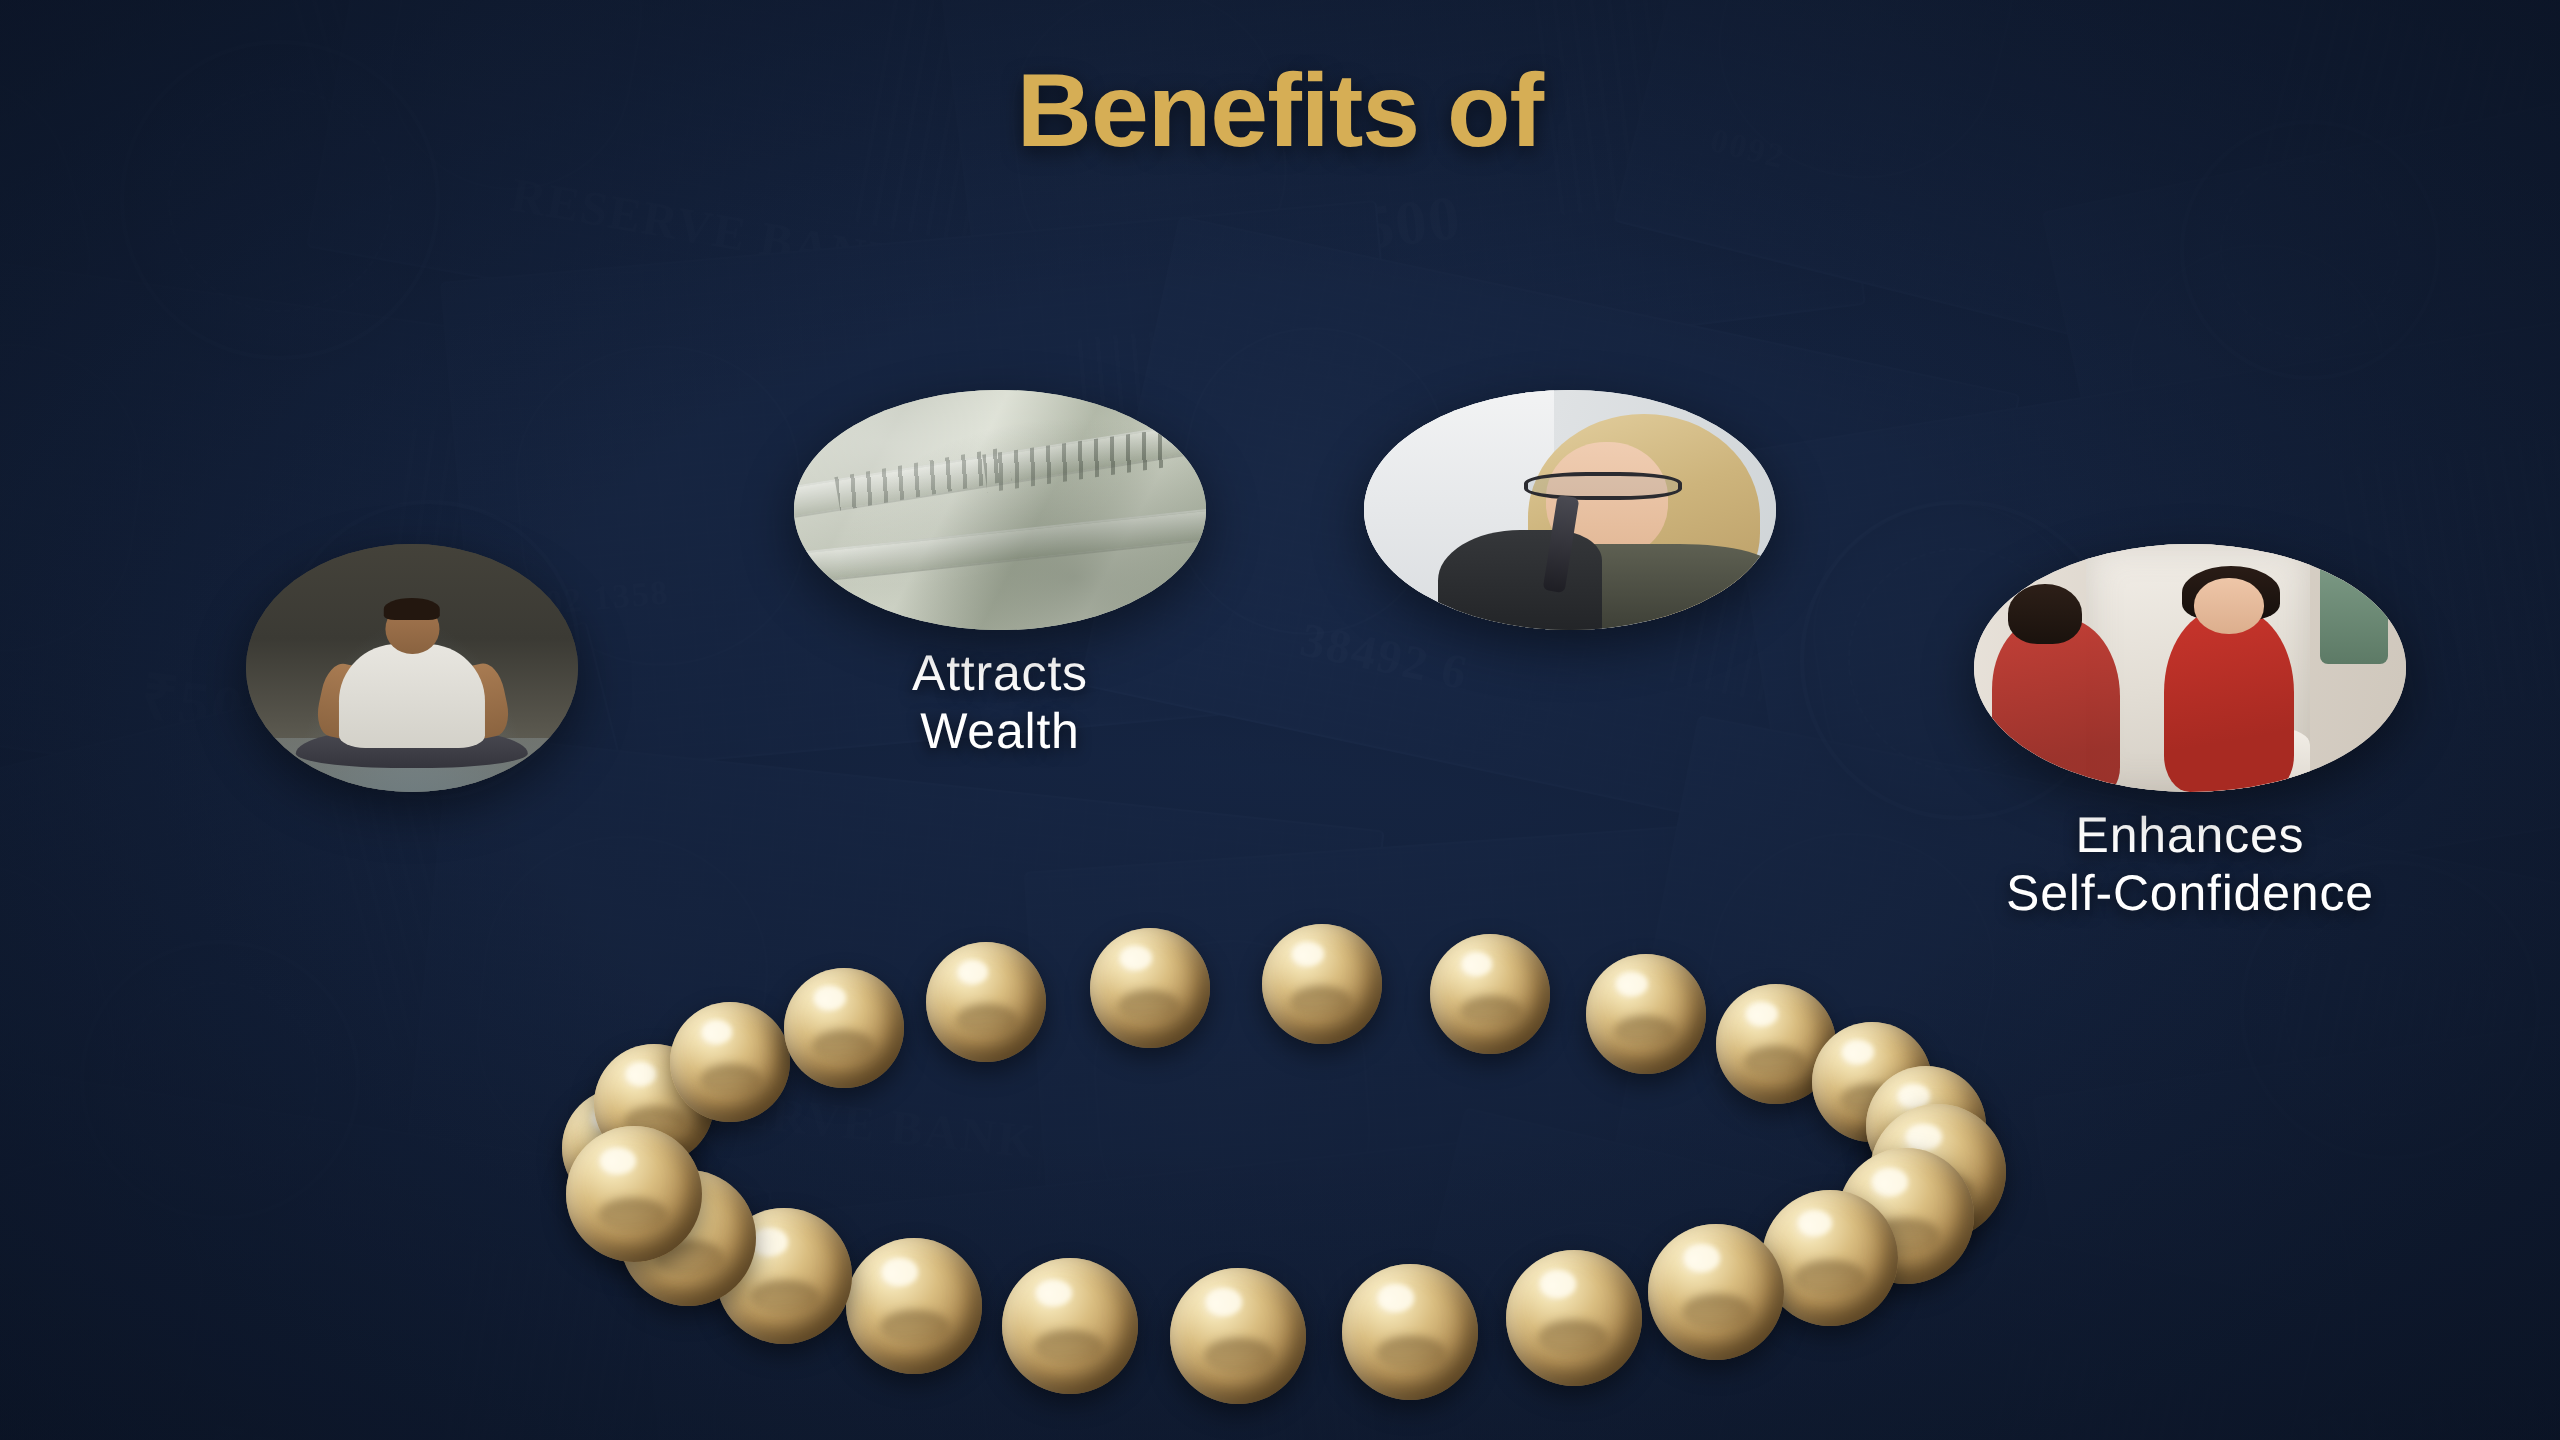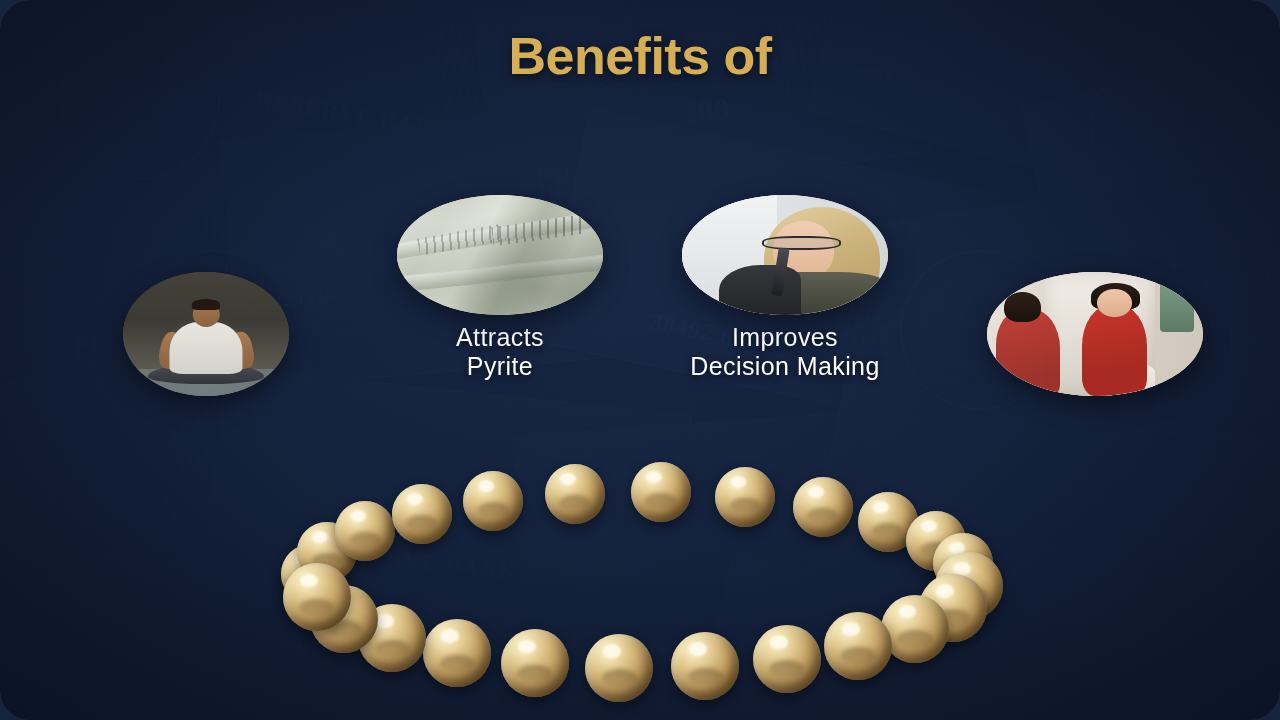--- a/index.html
+++ b/index.html
@@ -4,21 +4,20 @@
 <style>
   * { margin:0; padding:0; box-sizing:border-box; }
   html,body { width:1280px; height:720px; overflow:hidden; background:#16243f; }
 
   .stage{
     position:relative;
     width:1280px; height:720px;
     font-family:"Liberation Sans", sans-serif;
     overflow:hidden;
     background:#1b2c4d;
-    border-radius:30px;
   }
 
   
   .bg-layer{ position:absolute; inset:0; overflow:hidden; }
 
   .note{
     position:absolute;
     background:
       repeating-linear-gradient(0deg, rgba(255,255,255,.035) 0 1px, rgba(0,0,0,0) 1px 7px),
       repeating-linear-gradient(90deg, rgba(255,255,255,.03) 0 1px, rgba(0,0,0,0) 1px 11px),
@@ -392,52 +391,52 @@
     <div class="photo img-money" style="width:206px;height:120px;">
       <div class="pimg img-money">
         <div class="mn-band" style="top:26%; transform:rotate(-9deg);"></div>
         <div class="mn-band" style="top:58%; transform:rotate(-6deg);"></div>
         <div class="mn-scribble" style="left:10%; top:30%; width:42%; height:14%; transform:rotate(-10deg);"></div>
         <div class="mn-scribble" style="left:46%; top:22%; width:44%; height:16%; transform:rotate(-8deg);"></div>
         <div class="mn-blur"></div>
       </div>
     </div>
     <div class="caption">Attracts
-Pyrite</div>
+Wealth</div>
   </div>
 
   <div class="benefit" style="left:655px; top:195px; width:260px;">
     <div class="photo img-thinking" style="width:206px;height:120px;">
       <div class="pimg img-thinking">
         <div class="t-wall"></div>
         <div class="t-hair-back"></div>
         <div class="t-face"></div>
         <div class="t-glasses"></div>
         <div class="t-body"></div>
         <div class="t-shoulder"></div>
         <div class="t-pen"></div>
       </div>
     </div>
-    <div class="caption">Improves
-Decision Making</div>
   </div>
 
   <div class="benefit" style="left:955px; top:272px; width:280px;">
     <div class="photo img-confidence" style="width:216px;height:124px;">
       <div class="pimg img-confidence">
         <div class="c-mirror"></div>
         <div class="c-green"></div>
         <div class="c-white"></div>
         <div class="c-fig-refl"></div>
         <div class="c-head-refl"></div>
         <div class="c-fig-main"></div>
         <div class="c-hair-main"></div>
         <div class="c-head-main"></div>
       </div>
     </div>
+    <div class="caption">Enhances
+Self-Confidence</div>
   </div>
 
   <div class="bracelet" id="braceletHost">
       <div class="bead" style="left: 685.349px; top: 81.5256px; width: 68px; height: 68px; z-index: 30;"></div>
       <div class="bead" style="left: 668.764px; top: 104.068px; width: 68px; height: 68px; z-index: 30;"></div>
       <div class="bead" style="left: 630.864px; top: 124.698px; width: 68px; height: 68px; z-index: 30;"></div>
       <div class="bead" style="left: 574.233px; top: 142.01px; width: 68px; height: 68px; z-index: 30;"></div>
       <div class="bead" style="left: 502.73px; top: 154.823px; width: 68px; height: 68px; z-index: 30;"></div>
       <div class="bead" style="left: 421.227px; top: 162.264px; width: 68px; height: 68px; z-index: 30;"></div>
       <div class="bead" style="left: 335.279px; top: 163.826px; width: 68px; height: 68px; z-index: 30;"></div>

